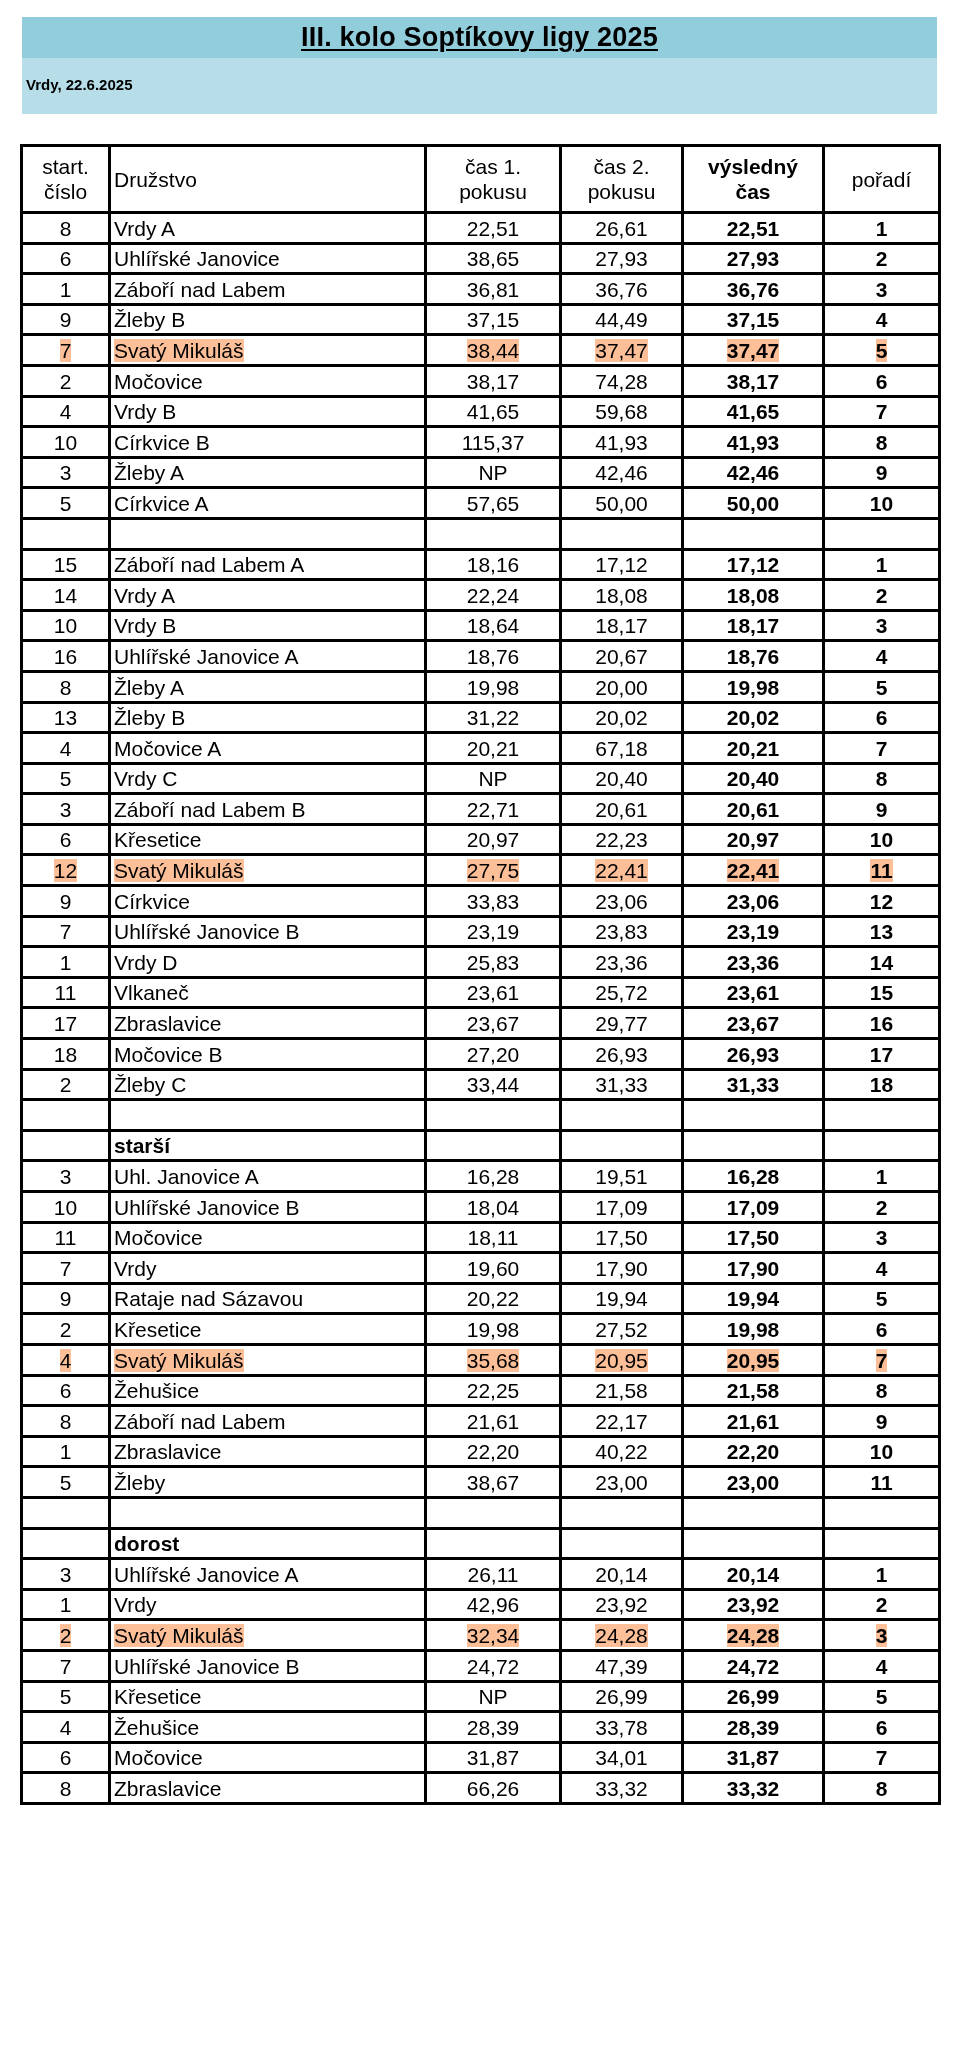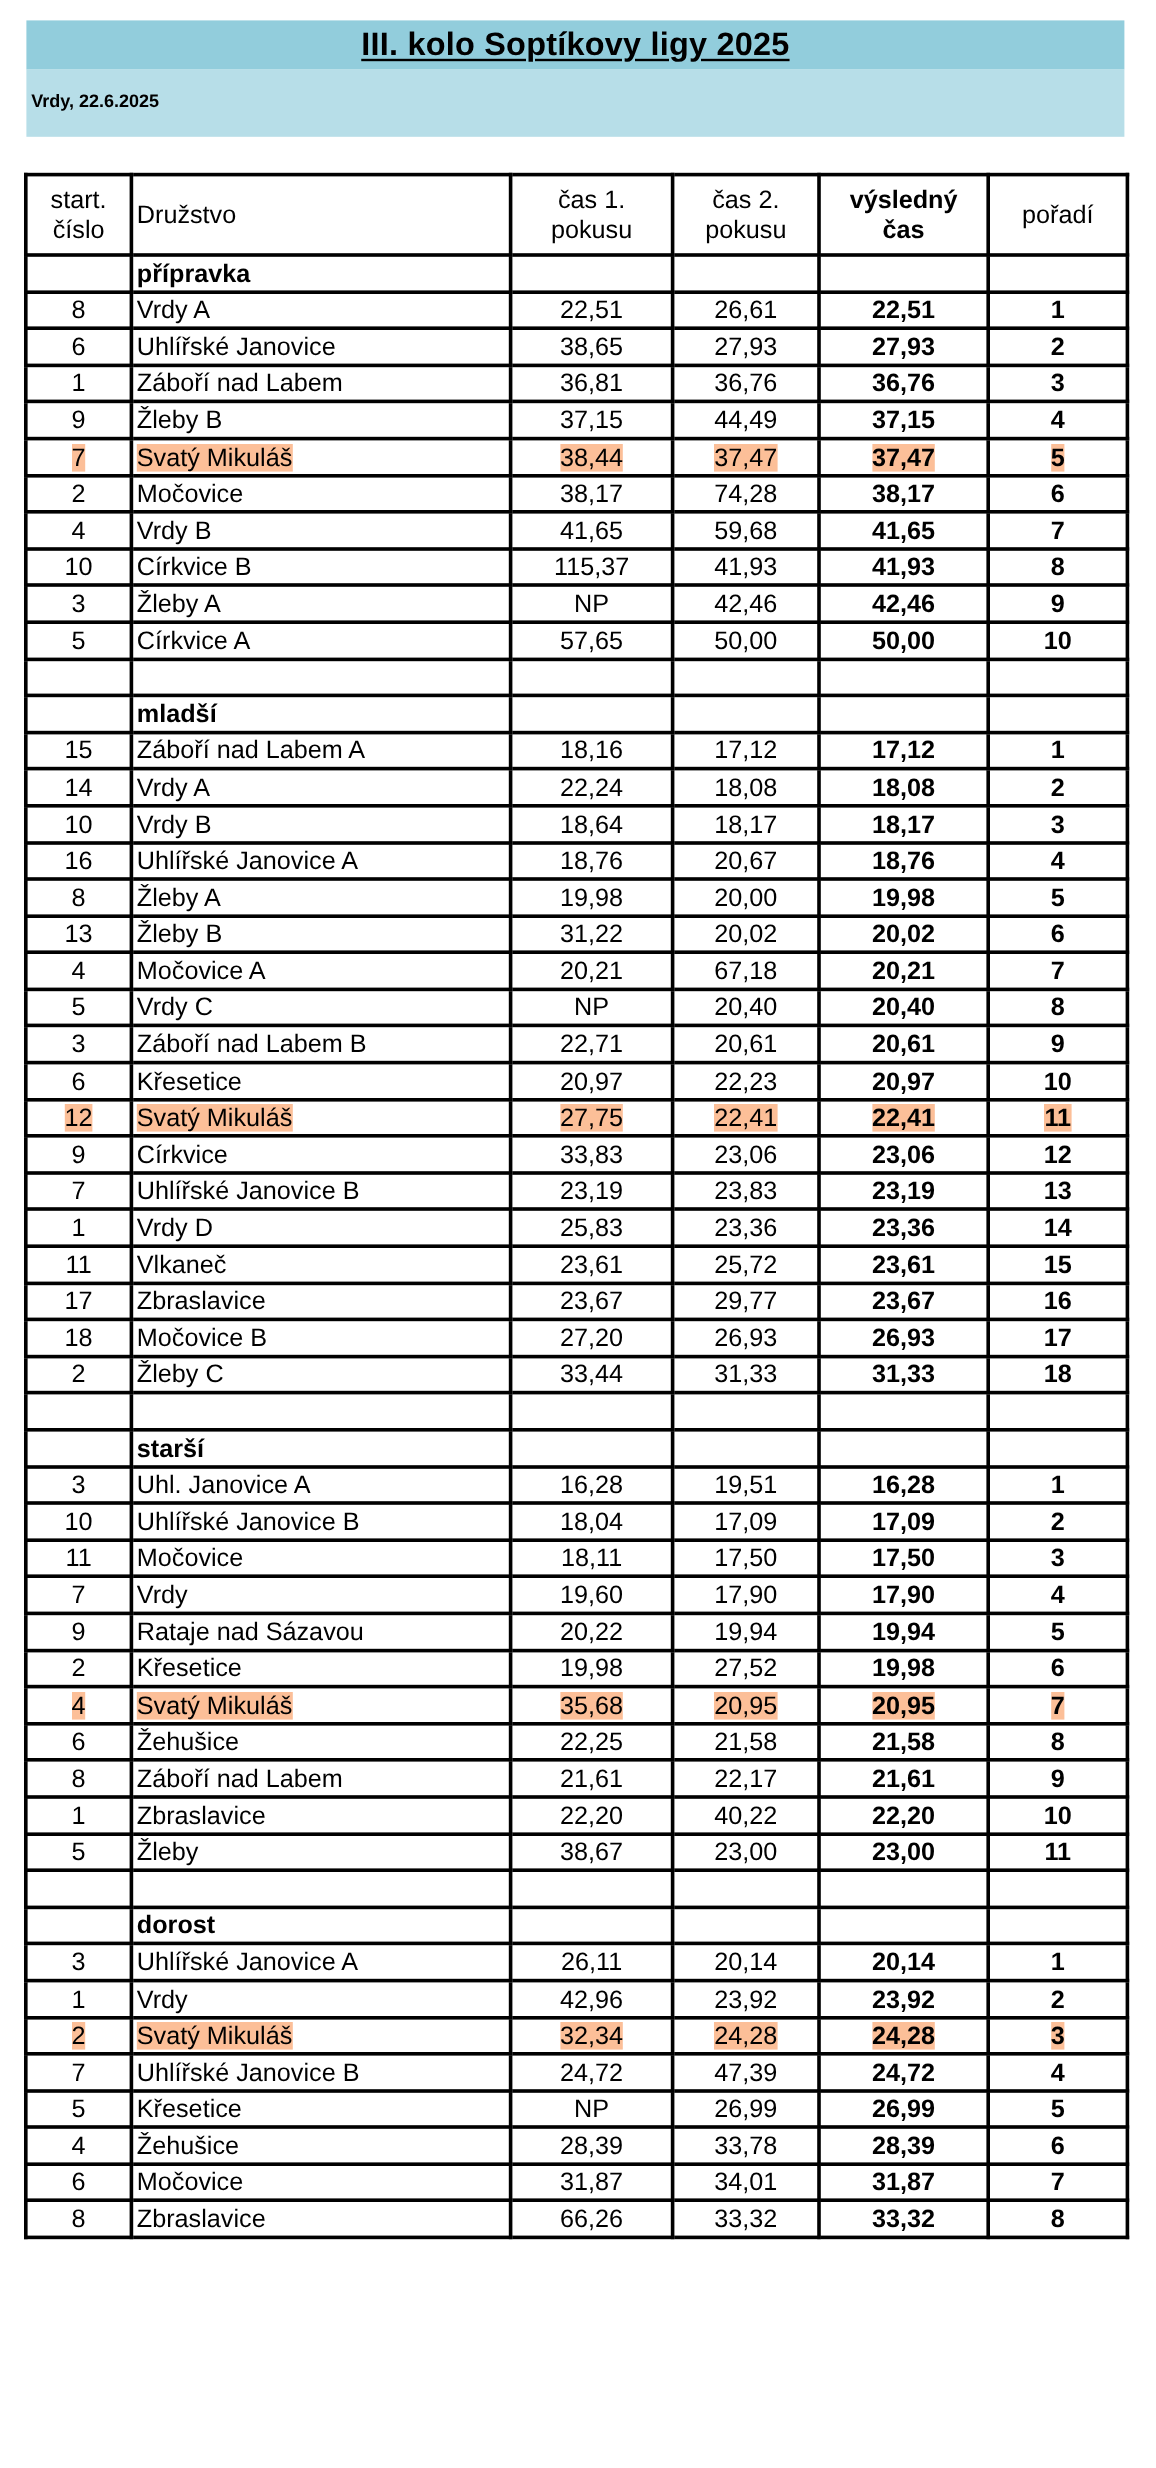--- a/index.html
+++ b/index.html
@@ -66,28 +66,20 @@
         <span>pokusu</span>
       </th>
       <th class="h-fin">
         <span>výsledný</span><br>
         <span>čas</span>
       </th>
       <th>pořadí</th>
     </tr>
   </thead>
   <tbody id="results-body">
-      <tr class="section">
-        <td></td>
-        <td class="name">přípravka</td>
-        <td></td>
-        <td></td>
-        <td></td>
-        <td></td>
-      </tr>
       <tr>
         <td><span>8</span></td>
         <td class="name"><span>Vrdy A</span></td>
         <td class="t1"><span>22,51</span></td>
         <td class="t2"><span>26,61</span></td>
         <td class="fin"><span>22,51</span></td>
         <td class="rank"><span>1</span></td>
       </tr>
       <tr>
         <td><span>6</span></td>
@@ -162,28 +154,20 @@
         <td class="rank"><span>10</span></td>
       </tr>
       <tr>
         <td></td>
         <td></td>
         <td></td>
         <td></td>
         <td></td>
         <td></td>
       </tr>
-      <tr class="section">
-        <td></td>
-        <td class="name">mladší</td>
-        <td></td>
-        <td></td>
-        <td></td>
-        <td></td>
-      </tr>
       <tr>
         <td><span>15</span></td>
         <td class="name"><span>Záboří nad Labem A</span></td>
         <td class="t1"><span>18,16</span></td>
         <td class="t2"><span>17,12</span></td>
         <td class="fin"><span>17,12</span></td>
         <td class="rank"><span>1</span></td>
       </tr>
       <tr>
         <td><span>14</span></td>

